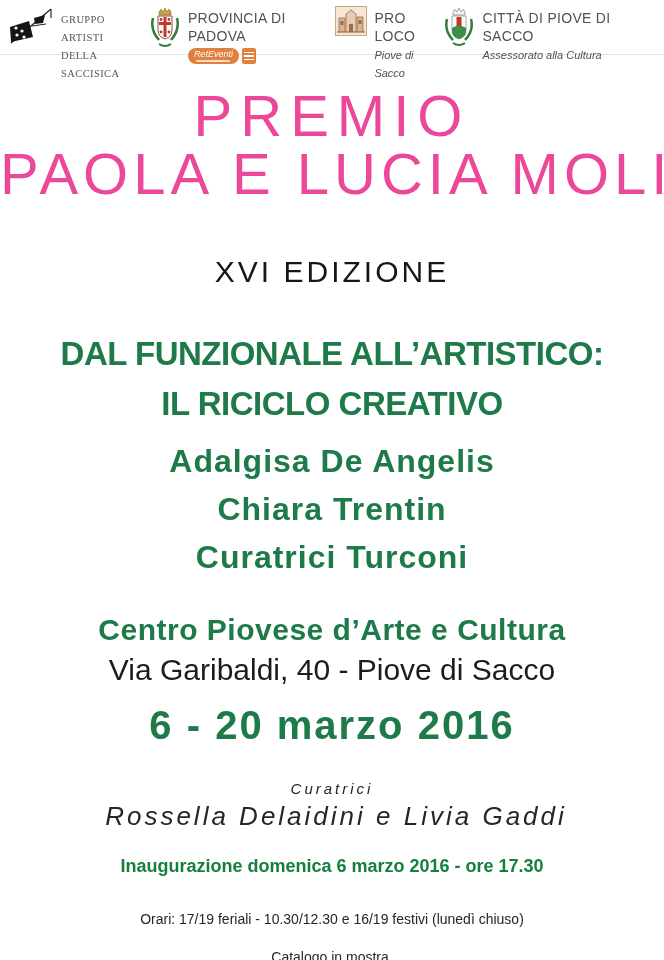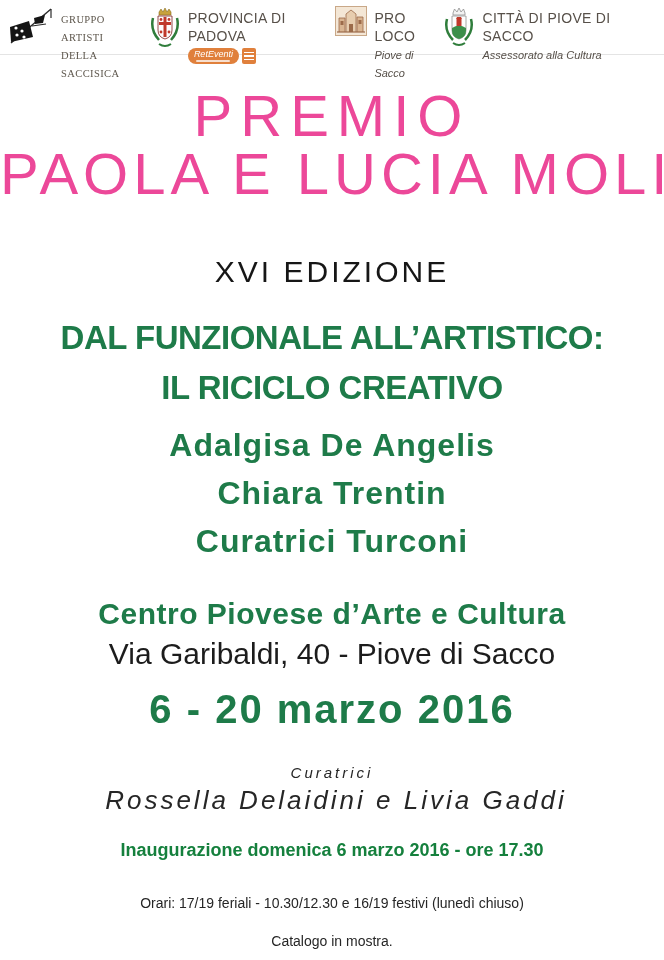--- a/index.html
+++ b/index.html
@@ -58,21 +58,21 @@
     margin-top: 32px;
     font-size: 58px; line-height: 58px; font-weight: normal;
     letter-spacing: 8px; color: #ec4899;
   }
   .title .t2 { letter-spacing: 5px; display: block; }
   .edition {
     margin-top: 52px;
     font-size: 30px; letter-spacing: 3px; color: #161616; font-weight: normal;
   }
   .theme {
-    margin-top: 24px;
+    margin-top: 40px;
     font-size: 33px; line-height: 50px; font-weight: bold;
     letter-spacing: -0.5px; color: #1e7b49;
   }
   .artists {
     margin-top: 8px;
     font-size: 32px; line-height: 48px; letter-spacing: 1px;
     color: #1e7b49; font-weight: bold;
   }
   .venue {
     margin-top: 32px;

